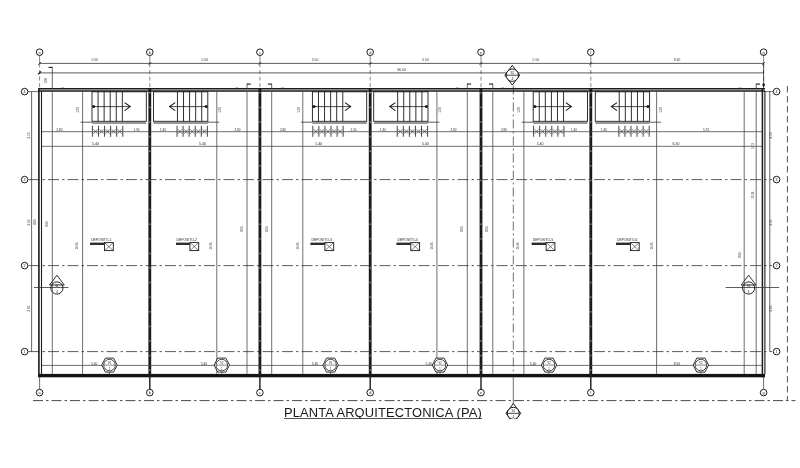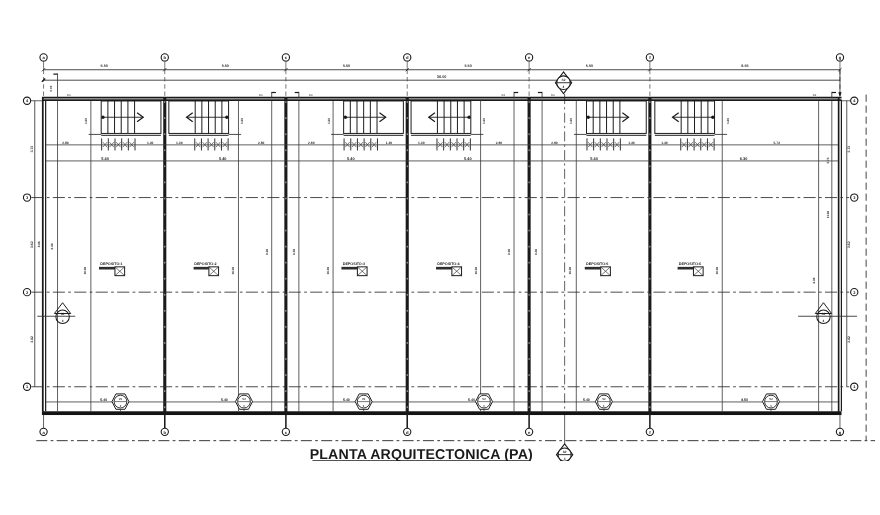--- a/index.html
+++ b/index.html
@@ -1,14 +1,14 @@
 <!DOCTYPE html>
 <html><head><meta charset="utf-8"><style>
 html,body{margin:0;padding:0;background:#fff;}
-#plan{width:800px;height:419px;position:relative;background:#fff;font-weight:bold;}
+#plan{width:800px;height:419px;position:relative;background:#fff;}
 svg{font-family:"Liberation Sans", sans-serif;}
 </style></head><body>
 
 <div id="plan">
 <svg width="800" height="468" viewBox="0 0 800 468">
 
 <g>
 <circle cx="39.6" cy="52.2" r="3.3" fill="white" stroke="#1a1a1a" stroke-width="1.0"></circle>
 <text x="39.6" y="53.8" font-size="3.8" fill="#1a1a1a" text-anchor="middle">a</text>
 <line x1="39.6" y1="55.5" x2="39.6" y2="63.4" stroke="#333333" stroke-width="0.6" stroke-linecap="butt"></line>

